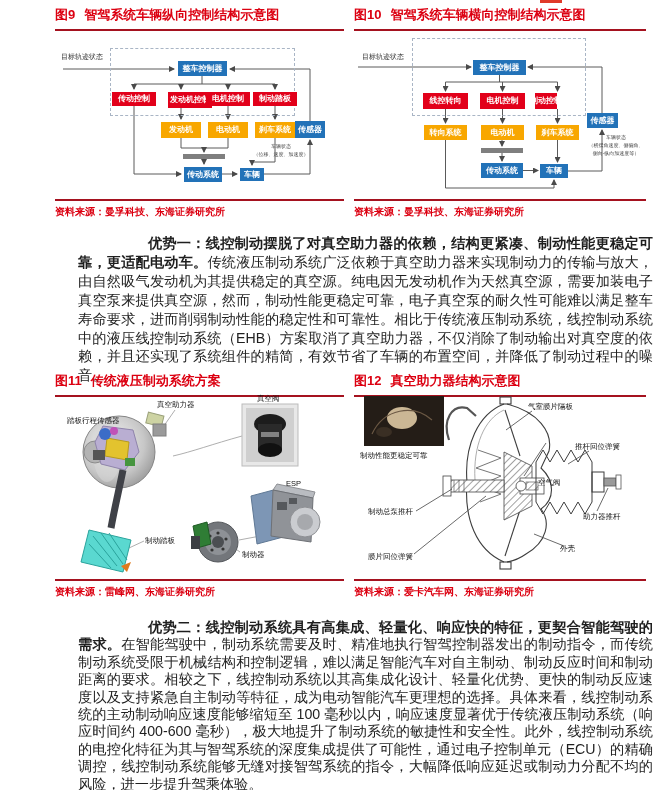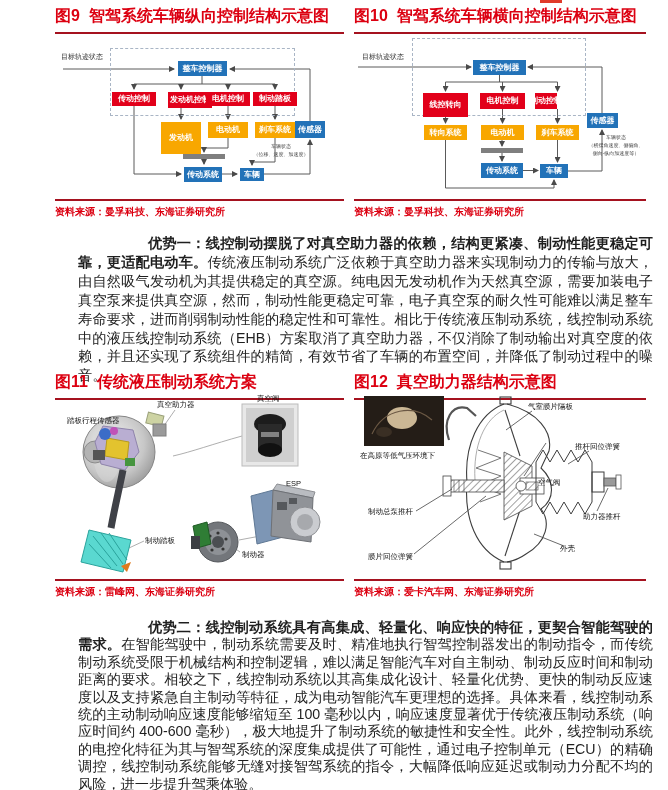--- a/index.html
+++ b/index.html
@@ -1,21 +1,21 @@
 <!DOCTYPE html>
 <html lang="zh"><head>
 <meta charset="utf-8">
 <style>
   html,body{margin:0;padding:0;background:#e9e9e9;}
   .page{position:relative;width:668px;height:790px;background:#ffffff;overflow:hidden;
         font-family:"Liberation Sans", sans-serif;color:#222;margin:0 auto;}
 
   
   .fig-head{position:absolute;border-bottom:2.5px solid #a5121f;padding-bottom:5px;
-            color:#dc0011;font-size:16px;font-weight:bold;white-space:nowrap;}
+            color:#dc0011;font-size:13px;font-weight:bold;white-space:nowrap;}
   .fig-head .fig-num{margin-right:9px;}
   .src-row{position:absolute;border-top:2px solid #a5121f;padding-top:4px;
            color:#dc0011;font-size:10px;font-weight:bold;}
 
   
   .diagram{position:absolute;}
   .wires{position:absolute;left:0;top:0;width:100%;height:100%;}
   .node{position:absolute;display:flex;align-items:center;justify-content:center;
         color:#fff;font-weight:bold;font-size:8px;line-height:1;white-space:nowrap;z-index:2;}
   .node.blue{background:#2272b8;}
@@ -80,21 +80,21 @@
         <path d="M209,136 H255 V102" marker-end="url(#a9)"></path>
       </g>
     </svg>
     <div class="dash-frame" style="left:55px;top:10px;width:183px;height:66px;"></div>
     <div class="io-label" style="left:6px;top:14px;">目标轨迹状态</div>
     <div class="node blue" style="left:123px;top:23px;width:49px;height:15px;">整车控制器</div>
     <div class="node red" style="left:57px;top:54px;width:44px;height:14px;">传动控制</div>
     <div class="node red" style="left:104px;top:54px;width:44px;height:16px;margin-left:9px;">发动机控制</div>
     <div class="node red" style="left:151px;top:54px;width:44px;height:14px;">电机控制</div>
     <div class="node red" style="left:198px;top:54px;width:44px;height:14px;">制动踏板</div>
-    <div class="node yellow" style="left:106px;top:84px;width:40px;height:32px;">发动机</div>
+    <div class="node yellow" style="left:106px;top:84px;width:40px;height:16px;">发动机</div>
     <div class="node yellow" style="left:153px;top:84px;width:40px;height:16px;">电动机</div>
     <div class="node yellow" style="left:200px;top:84px;width:40px;height:16px;">刹车系统</div>
     <div class="node blue" style="left:240px;top:83px;width:30px;height:17px;">传感器</div>
     <div class="coupling" style="left:128px;top:116px;width:42px;height:5px;"></div>
     <div class="node blue" style="left:129px;top:129px;width:38px;height:15px;">传动系统</div>
     <div class="node blue" style="left:185px;top:130px;width:24px;height:13px;">车辆</div>
     <div class="state-note" style="left:198px;top:104px;width:56px;">
       <div>车辆状态</div>
       <div>（位移、速度、加速度）</div>
     </div>
@@ -130,21 +130,21 @@
         <path d="M148,117 V125" marker-end="url(#a10)"></path>
         <path d="M203.5,104 V126" marker-end="url(#a10)"></path>
         <path d="M91.5,104 V152 H200 V144" marker-end="url(#a10)"></path>
         <path d="M169,134.5 H184" marker-end="url(#a10)"></path>
         <path d="M214,135 H248 V94" marker-end="url(#a10)"></path>
       </g>
     </svg>
     <div class="dash-frame" style="left:58px;top:2px;width:172px;height:76px;"></div>
     <div class="io-label" style="left:8px;top:16px;">目标轨迹状态</div>
     <div class="node blue" style="left:119px;top:24px;width:53px;height:15px;">整车控制器</div>
-    <div class="node red" style="left:69px;top:57px;width:45px;height:24px;">线控转向</div>
+    <div class="node red" style="left:69px;top:57px;width:45px;height:16px;">线控转向</div>
     <div class="node red" style="left:126px;top:57px;width:45px;height:16px;">电机控制</div>
     <div class="node red" style="left:181px;top:57px;width:22px;height:16px;">制动控制</div>
     <div class="node yellow" style="left:70px;top:89px;width:43px;height:15px;">转向系统</div>
     <div class="node yellow" style="left:127px;top:89px;width:43px;height:15px;">电动机</div>
     <div class="node yellow" style="left:182px;top:89px;width:43px;height:15px;">刹车系统</div>
     <div class="node blue" style="left:233px;top:77px;width:31px;height:15px;">传感器</div>
     <div class="coupling" style="left:127px;top:112px;width:42px;height:5px;"></div>
     <div class="node blue" style="left:127px;top:127px;width:42px;height:15px;">传动系统</div>
     <div class="node blue" style="left:186px;top:128px;width:28px;height:14px;">车辆</div>
     <div class="state-note" style="left:234px;top:97px;width:56px;">
@@ -305,21 +305,21 @@
         <path d="M235,57 L214,70"></path>
         <path d="M62,117 L98,95"></path>
         <path d="M243,117 L254,94"></path>
         <path d="M60,160 L132,102"></path>
         <path d="M210,152 L180,140"></path>
       </g>
     </svg>
     <div class="cap" style="left:174px;top:8px;">气室膜片隔板</div>
     <div class="cap" style="left:184px;top:40px;margin-top:44px;">空气阀</div>
     <div class="cap" style="left:221px;top:48px;">推杆回位弹簧</div>
-    <div class="cap" style="left:6px;top:57px;">在高原等低气压环境下</div>
+    <div class="cap" style="left:6px;top:57px;">制动性能更稳定可靠</div>
     <div class="cap" style="left:14px;top:113px;">制动总泵推杆</div>
     <div class="cap" style="left:229px;top:118px;">助力器推杆</div>
     <div class="cap" style="left:14px;top:158px;">膜片回位弹簧</div>
     <div class="cap" style="left:206px;top:150px;">外壳</div>
   </div>
 
   <div class="src-row" style="left:354px;top:579px;width:292px;">
     <span>资料来源：爱卡汽车网、东海证券研究所</span>
   </div>
 

